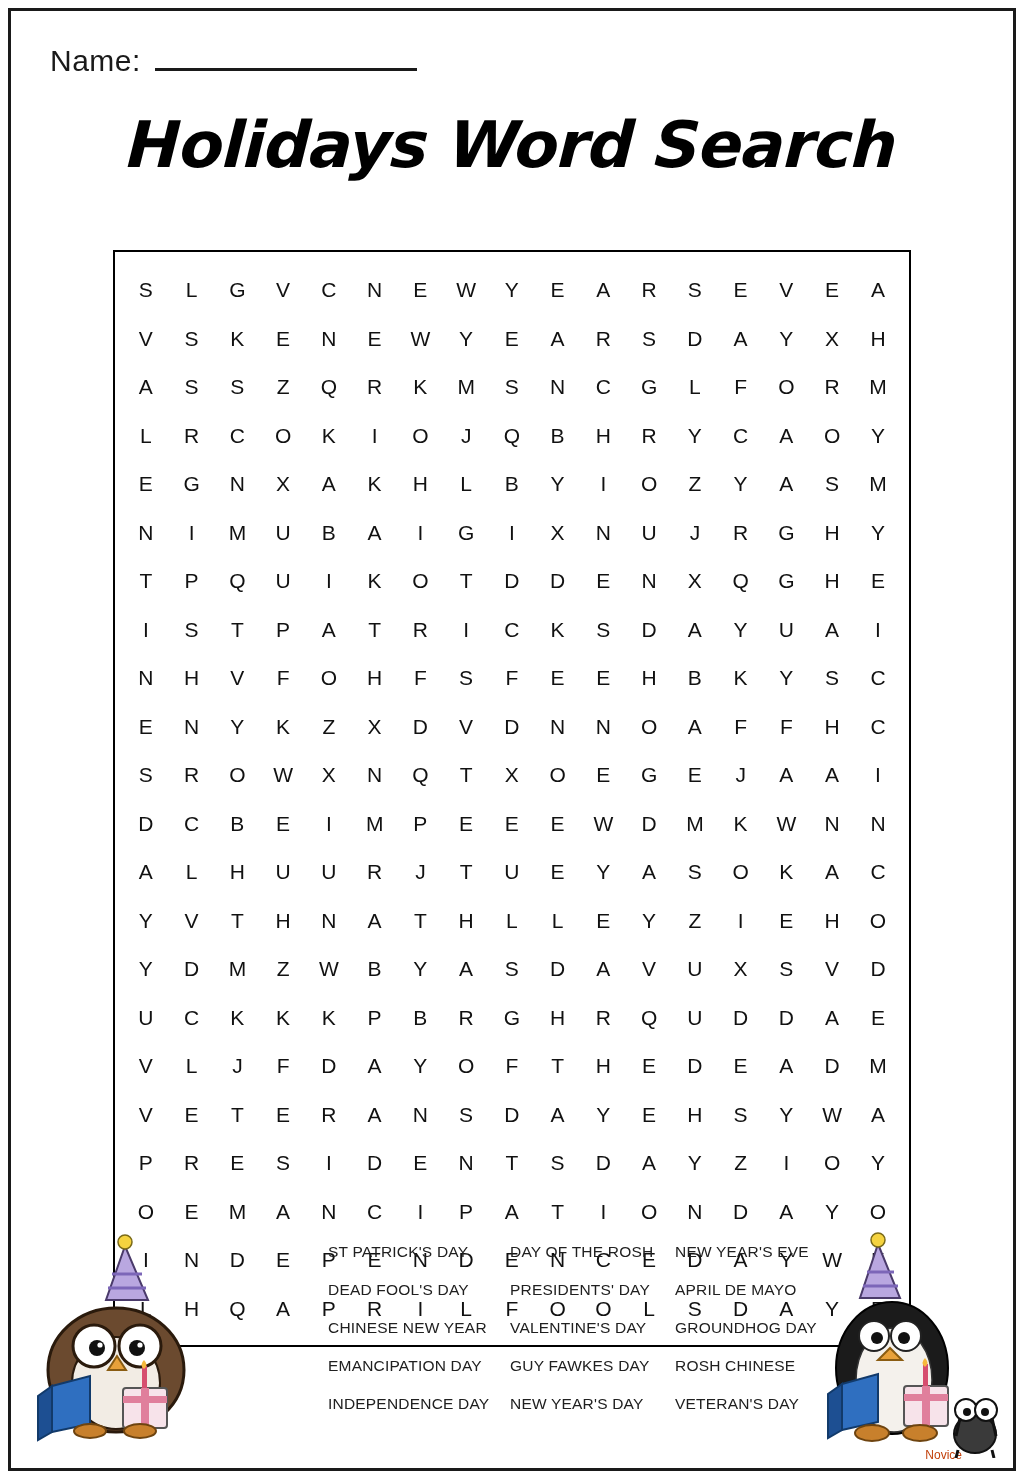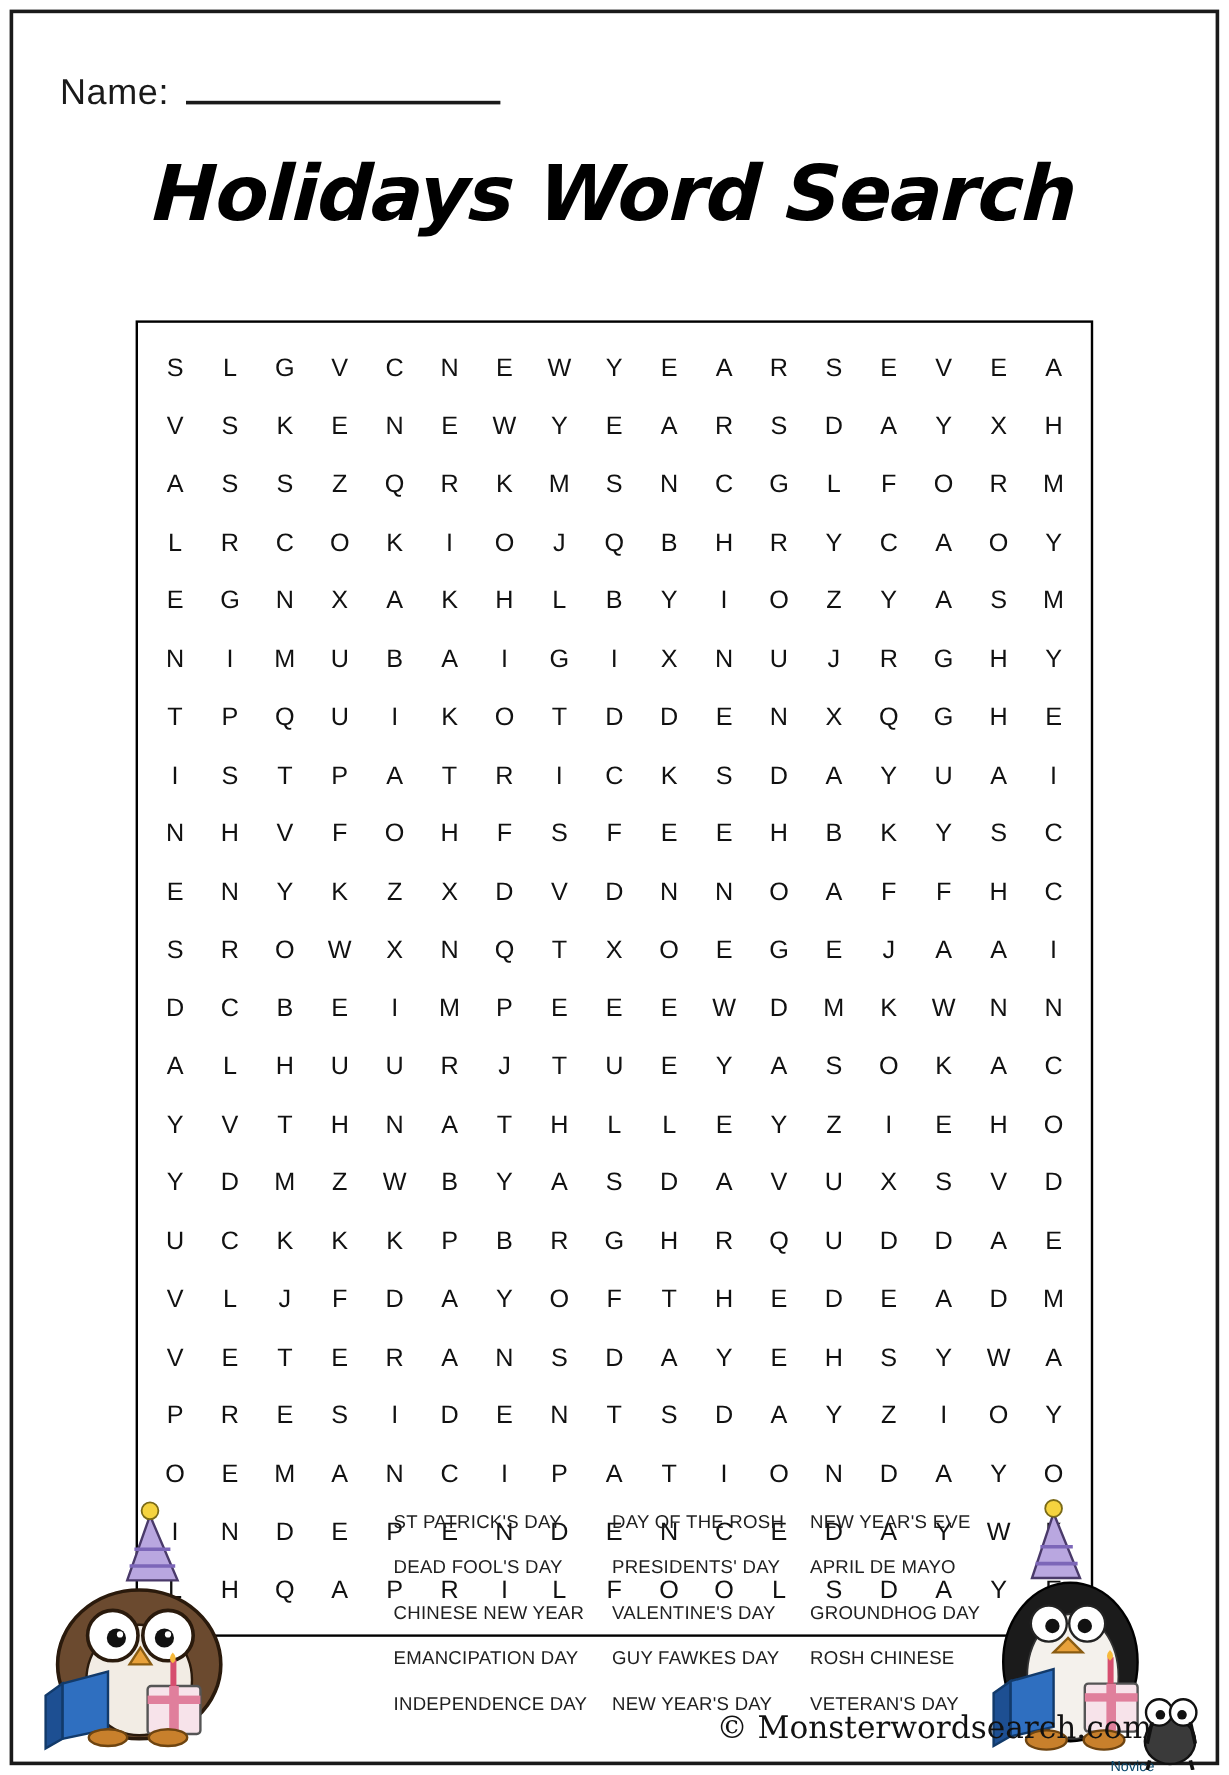--- a/index.html
+++ b/index.html
@@ -13,21 +13,21 @@
     overflow: hidden;
   }
   .page-border {
     position: absolute;
     left: 8px; top: 8px;
     width: 1008px; height: 1463px;
     border: 3px solid #1a1a1a;
   }
   .inner {
     position: absolute;
-    left: 0; top: 17px;
+    left: 0; top: 0;
     width: 1024px; height: 1156px;
   }
   
   .name-row {
     position: absolute;
     left: 50px; top: 44px;
     display: flex;
     align-items: baseline;
     gap: 14px;
   }
@@ -103,21 +103,21 @@
     right: 64px; top: 1408px;
     font-family: "DejaVu Serif", serif;
     font-size: 26px;
     color: #111;
     white-space: nowrap;
   }
   .novice {
     position: absolute;
     right: 62px; top: 1448px;
     font-size: 12px;
-    color: #0c4a6e;
+    color: #c2410c;
     font-family: "Liberation Sans", sans-serif;
   }
   
   .owl { position: absolute; left: 28px; top: 1228px; width: 185px; height: 215px; }
   .penguin { position: absolute; left: 820px; top: 1228px; width: 175px; height: 215px; }
   .monster { position: absolute; left: 944px; top: 1388px; width: 62px; height: 70px; }
 </style>
 </head>
 <body>
 
@@ -627,21 +627,20 @@
     <span>VALENTINE'S DAY</span>
     <span>GROUNDHOG DAY</span>
     <span>EMANCIPATION DAY</span>
     <span>GUY FAWKES DAY</span>
     <span>ROSH CHINESE</span>
     <span>INDEPENDENCE DAY</span>
     <span>NEW YEAR'S DAY</span>
     <span>VETERAN'S DAY</span>
   </div>
 
-  <div class="footer">© Monsterwordsearch.com</div>
   <div class="novice">Novice</div>
 
   <svg class="monster" viewBox="0 0 62 70">
     <ellipse cx="31" cy="46" rx="21" ry="19" fill="#3a3a3a" stroke="#111" stroke-width="2"></ellipse>
     <circle cx="22" cy="22" r="11" fill="#fff" stroke="#111" stroke-width="2"></circle>
     <circle cx="42" cy="22" r="11" fill="#fff" stroke="#111" stroke-width="2"></circle>
     <circle cx="23" cy="24" r="4" fill="#111"></circle>
     <circle cx="41" cy="24" r="4" fill="#111"></circle>
     <path d="M16 30 L12 48" stroke="#111" stroke-width="3"></path>
     <path d="M48 30 L52 48" stroke="#111" stroke-width="3"></path>

